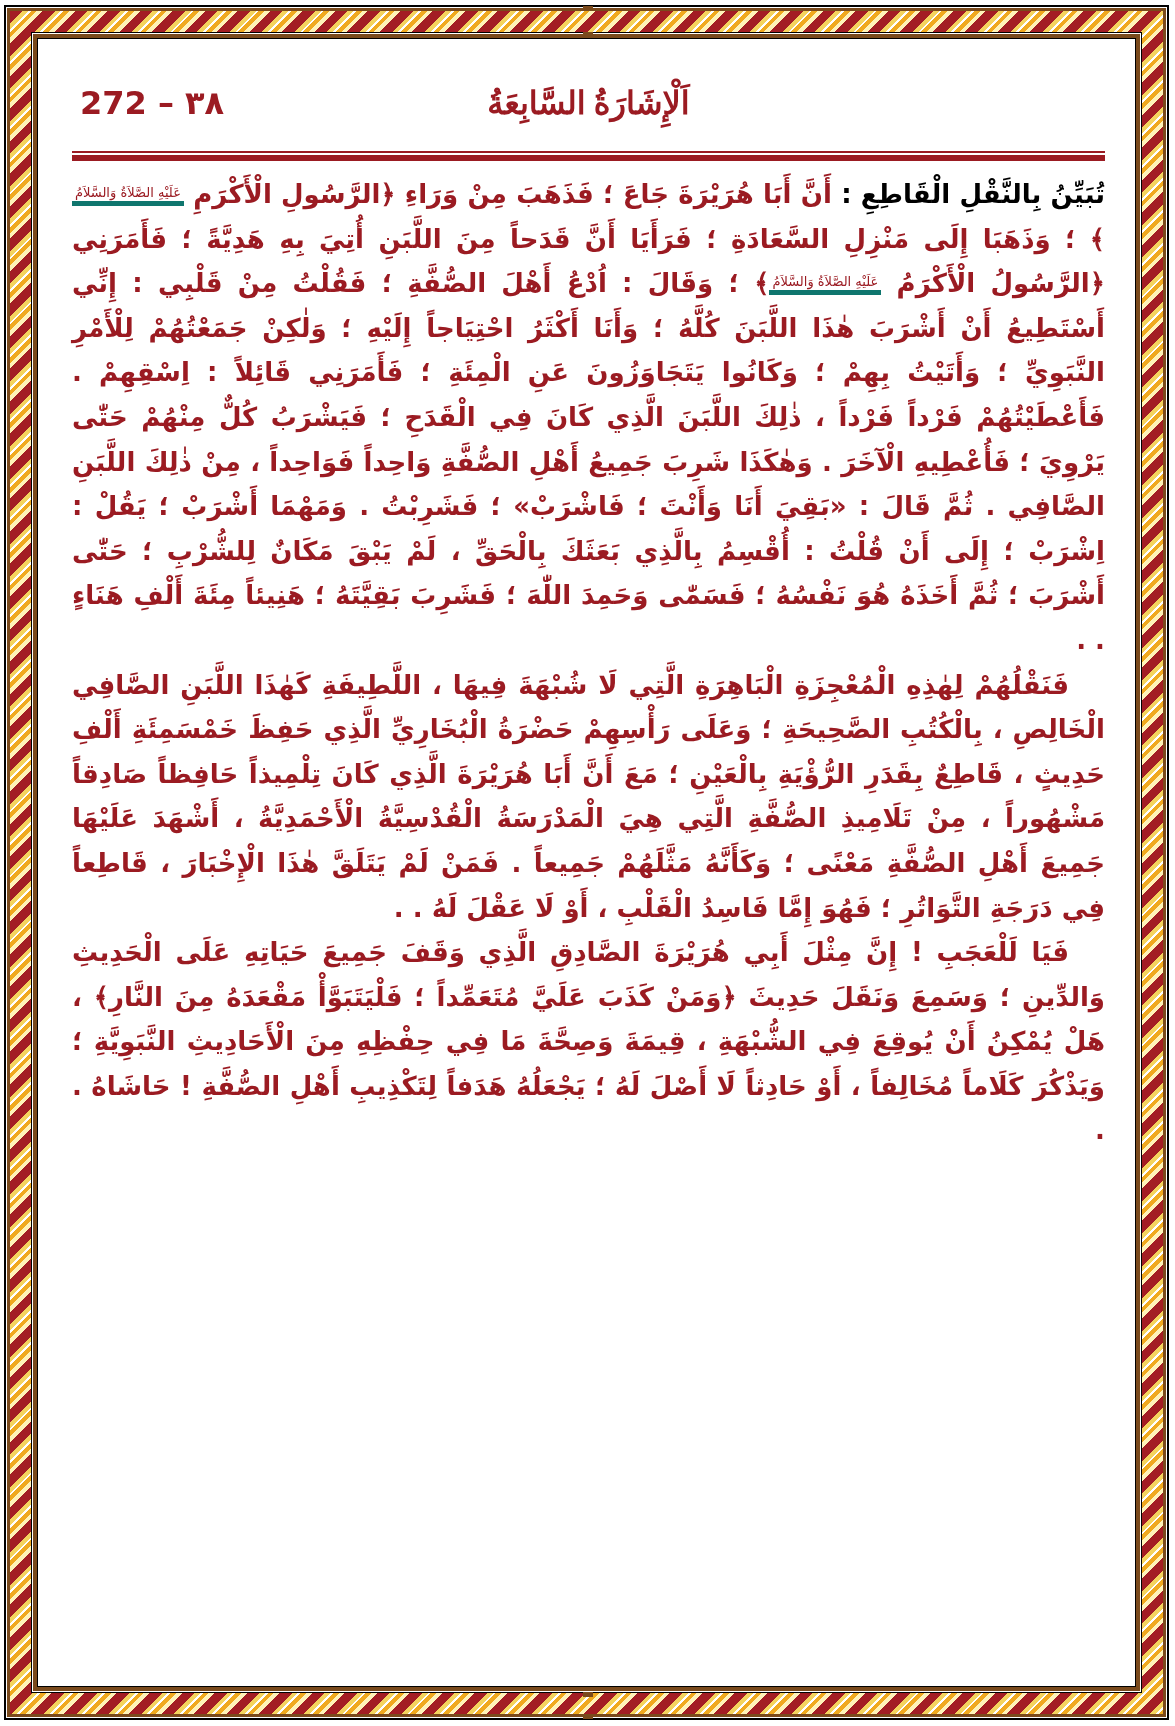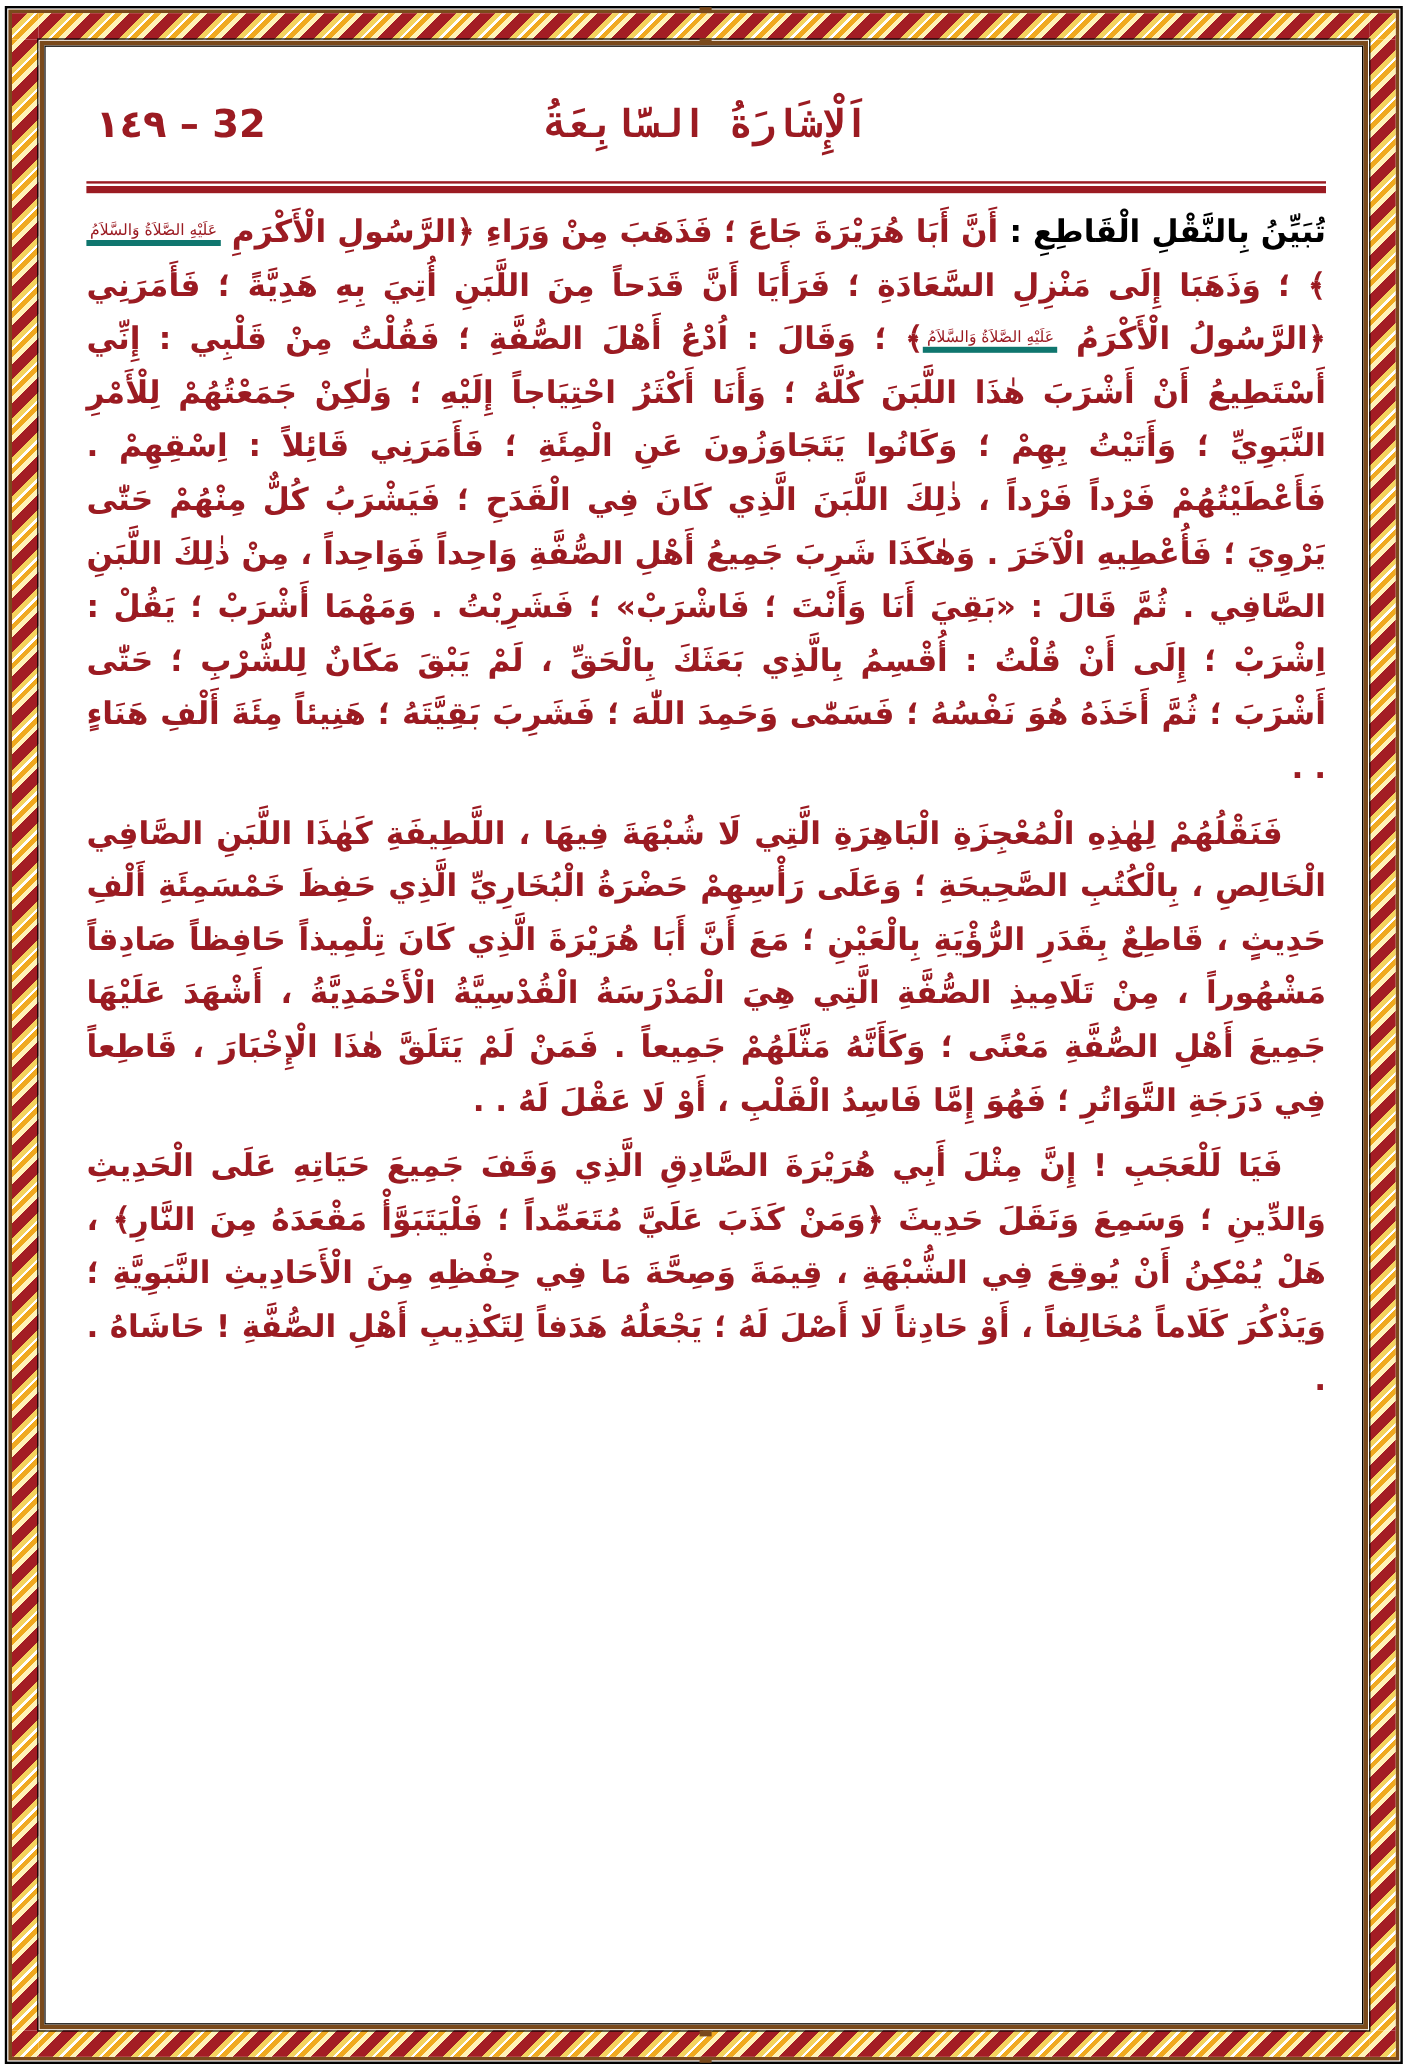--- a/index.html
+++ b/index.html
@@ -9,50 +9,50 @@
   .braid { position:absolute; left:10px; top:11px; width:1153px; height:1703px; box-sizing:border-box;
     border:22px solid transparent;
     border-image: repeating-linear-gradient(135deg,#a31d24 0 9px,#f4d35e 9px 13px,#ffffff 13px 15px,#f0a91f 15px 19px,#fff3b8 19px 23px) 22;
   }
   .braid-edge { position:absolute; left:31px; top:32px; width:1111px; height:1661px; border:1px solid #000; box-sizing:border-box; }
   .frame-brown-in { position:absolute; left:33px; top:34px; width:1107px; height:1657px; border:4px solid #7a4a1c; box-sizing:border-box; }
   .frame-black-in { position:absolute; left:37px; top:38px; width:1099px; height:1649px; border:1px solid #000; box-sizing:border-box; background:#fff; }
   .knot { position:absolute; width:10px; height:5px; background:#7a4a1c; }
 
   .header { position:absolute; left:72px; top:78px; width:1033px; height:60px; }
-  .title { position:absolute; left:0; right:0; top:6px; text-align:center; color:#9b1b22; font-size:32px; font-weight:bold; direction:rtl; font-family:Liberation Mono, monospace; }
+  .title { position:absolute; left:0; right:0; top:6px; text-align:center; color:#9b1b22; font-size:32px; font-weight:bold; direction:rtl; font-family:Liberation Serif, serif; }
   .pagenum { position:absolute; left:8px; top:6px; color:#9b1b22; font-size:32px; font-weight:bold; direction:rtl; font-family:"DejaVu Sans", sans-serif; }
   .rule-thin { position:absolute; left:72px; top:151px; width:1033px; height:2px; background:#9b1b22; }
   .rule-thick { position:absolute; left:72px; top:155px; width:1033px; height:6px; background:#9b1b22; }
 
   .content { position:absolute; left:72px; top:172px; width:1033px; direction:rtl; text-align:justify; text-align-last:right;
     color:#9b1b22; font-size:26px; font-weight:bold; line-height:44.6px; font-family:"DejaVu Sans", sans-serif; }
   .para { margin:0; }
-  .para + .para { margin-top:10px; }
+  .para + .para { }
   .para.indent { text-indent:36px; }
   .lead-black { color:#000;margin-top:12px; }
   .salawat { display:inline-block; font-size:13px; font-weight:normal; border-bottom:5px solid #0f766e; padding:0 3px; vertical-align:middle; line-height:1.2; }
 </style>
 </head>
 <body>
 
 <div class="frame-outer"></div>
 <div class="frame-brown-out"></div>
 <div class="braid"></div>
 <div class="braid-edge"></div>
 <div class="frame-brown-in"></div>
 <div class="frame-black-in"></div>
 <div class="knot" style="left:583px;top:6px;"></div>
 <div class="knot" style="left:583px;top:32px;"></div>
 <div class="knot" style="left:583px;top:1692px;"></div>
 <div class="knot" style="left:583px;top:1714px;"></div>
 
 <div class="header">
   <div class="title">اَلْإِشَارَةُ السَّابِعَةُ</div>
-  <div class="pagenum">32 – ١٤٩</div>
+  <div class="pagenum">٣٨ – 272</div>
 </div>
 <div class="rule-thin"></div>
 <div class="rule-thick"></div>
 
 <div class="content">
   <p class="para">
     <span class="lead-black">تُبَيِّنُ بِالنَّقْلِ الْقَاطِعِ :</span><span> أَنَّ أَبَا هُرَيْرَةَ جَاعَ ؛ فَذَهَبَ مِنْ وَرَاءِ ﴿الرَّسُولِ الْأَكْرَمِ </span><span class="salawat">عَلَيْهِ الصَّلاَةُ وَالسَّلاَمُ</span><span>﴾ ؛ وَذَهَبَا إِلَى مَنْزِلِ السَّعَادَةِ ؛ فَرَأَيَا أَنَّ قَدَحاً مِنَ اللَّبَنِ أُتِيَ بِهِ هَدِيَّةً ؛ فَأَمَرَنِي ﴿الرَّسُولُ الْأَكْرَمُ </span><span class="salawat">عَلَيْهِ الصَّلاَةُ وَالسَّلاَمُ</span><span>﴾ ؛ وَقَالَ : اُدْعُ أَهْلَ الصُّفَّةِ ؛ فَقُلْتُ مِنْ قَلْبِي : إِنِّي أَسْتَطِيعُ أَنْ أَشْرَبَ هٰذَا اللَّبَنَ كُلَّهُ ؛ وَأَنَا أَكْثَرُ احْتِيَاجاً إِلَيْهِ ؛ وَلٰكِنْ جَمَعْتُهُمْ لِلْأَمْرِ النَّبَوِيِّ ؛ وَأَتَيْتُ بِهِمْ ؛ وَكَانُوا يَتَجَاوَزُونَ عَنِ الْمِئَةِ ؛ فَأَمَرَنِي قَائِلاً : اِسْقِهِمْ . فَأَعْطَيْتُهُمْ فَرْداً فَرْداً ، ذٰلِكَ اللَّبَنَ الَّذِي كَانَ فِي الْقَدَحِ ؛ فَيَشْرَبُ كُلٌّ مِنْهُمْ حَتّٰى يَرْوِيَ ؛ فَأُعْطِيهِ الْآخَرَ . وَهٰكَذَا شَرِبَ جَمِيعُ أَهْلِ الصُّفَّةِ وَاحِداً فَوَاحِداً ، مِنْ ذٰلِكَ اللَّبَنِ الصَّافِي . ثُمَّ قَالَ : «بَقِيَ أَنَا وَأَنْتَ ؛ فَاشْرَبْ» ؛ فَشَرِبْتُ . وَمَهْمَا أَشْرَبْ ؛ يَقُلْ : اِشْرَبْ ؛ إِلَى أَنْ قُلْتُ : أُقْسِمُ بِالَّذِي بَعَثَكَ بِالْحَقِّ ، لَمْ يَبْقَ مَكَانٌ لِلشُّرْبِ ؛ حَتّٰى أَشْرَبَ ؛ ثُمَّ أَخَذَهُ هُوَ نَفْسُهُ ؛ فَسَمّٰى وَحَمِدَ اللّٰهَ ؛ فَشَرِبَ بَقِيَّتَهُ ؛ هَنِيئاً مِئَةَ أَلْفِ هَنَاءٍ . .</span>
   </p>
   <p class="para indent">
     <span>فَنَقْلُهُمْ لِهٰذِهِ الْمُعْجِزَةِ الْبَاهِرَةِ الَّتِي لَا شُبْهَةَ فِيهَا ، اللَّطِيفَةِ كَهٰذَا اللَّبَنِ الصَّافِي الْخَالِصِ ، بِالْكُتُبِ الصَّحِيحَةِ ؛ وَعَلَى رَأْسِهِمْ حَضْرَةُ الْبُخَارِيِّ الَّذِي حَفِظَ خَمْسَمِئَةِ أَلْفِ حَدِيثٍ ، قَاطِعٌ بِقَدَرِ الرُّؤْيَةِ بِالْعَيْنِ ؛ مَعَ أَنَّ أَبَا هُرَيْرَةَ الَّذِي كَانَ تِلْمِيذاً حَافِظاً صَادِقاً مَشْهُوراً ، مِنْ تَلَامِيذِ الصُّفَّةِ الَّتِي هِيَ الْمَدْرَسَةُ الْقُدْسِيَّةُ الْأَحْمَدِيَّةُ ، أَشْهَدَ عَلَيْهَا جَمِيعَ أَهْلِ الصُّفَّةِ مَعْنًى ؛ وَكَأَنَّهُ مَثَّلَهُمْ جَمِيعاً . فَمَنْ لَمْ يَتَلَقَّ هٰذَا الْإِخْبَارَ ، قَاطِعاً فِي دَرَجَةِ التَّوَاتُرِ ؛ فَهُوَ إِمَّا فَاسِدُ الْقَلْبِ ، أَوْ لَا عَقْلَ لَهُ . .</span>

